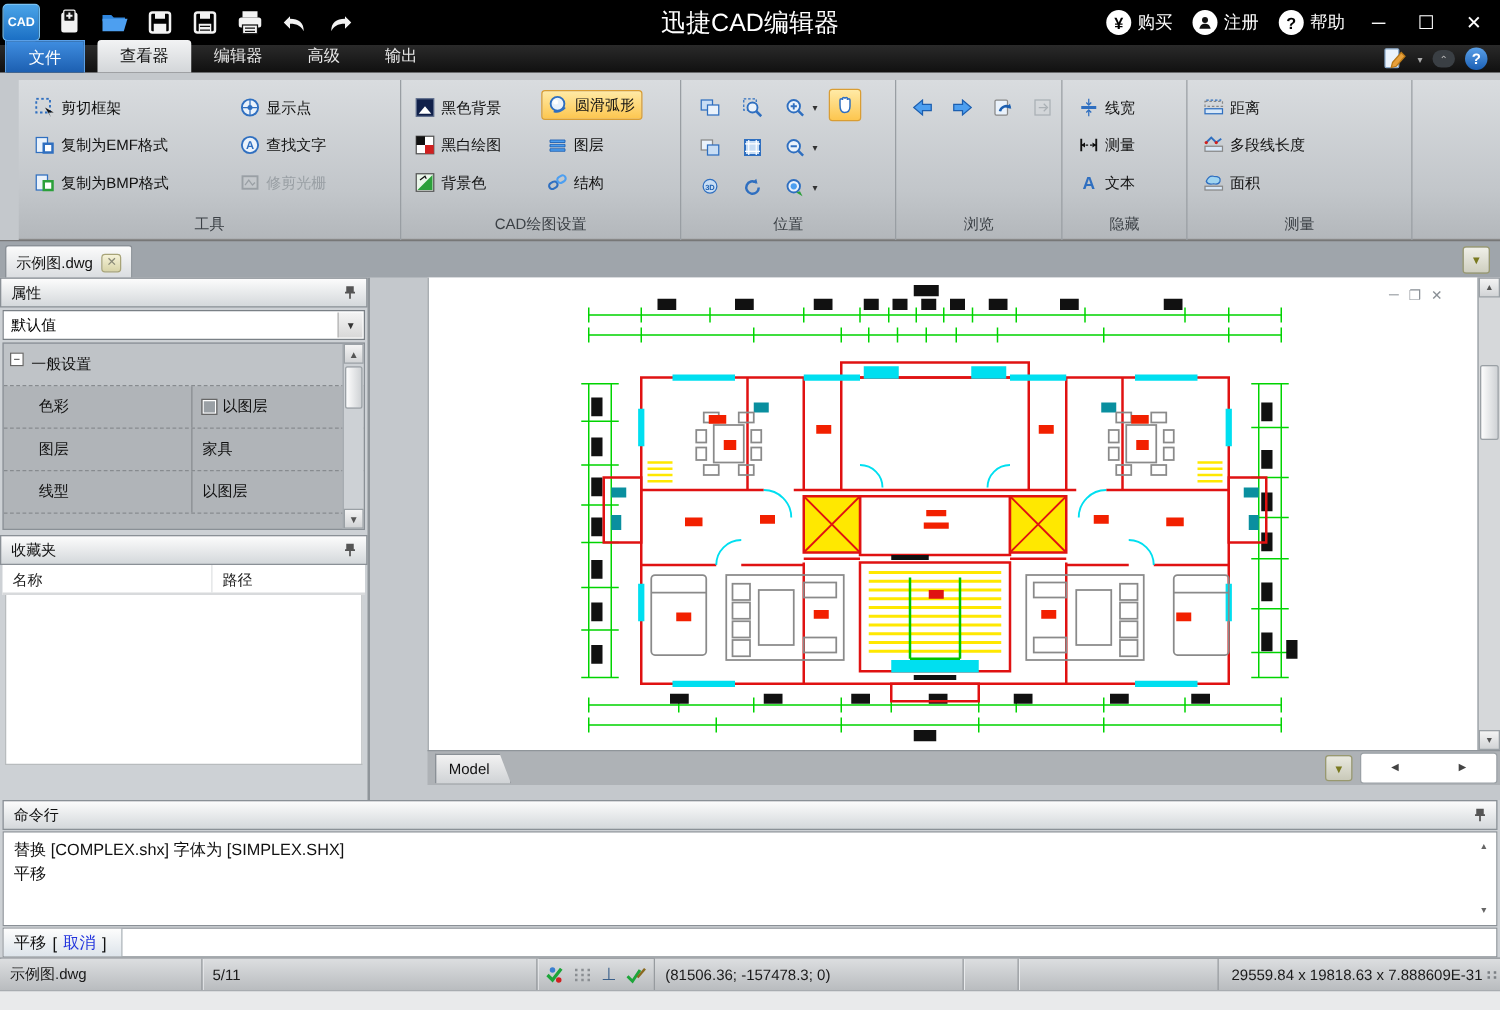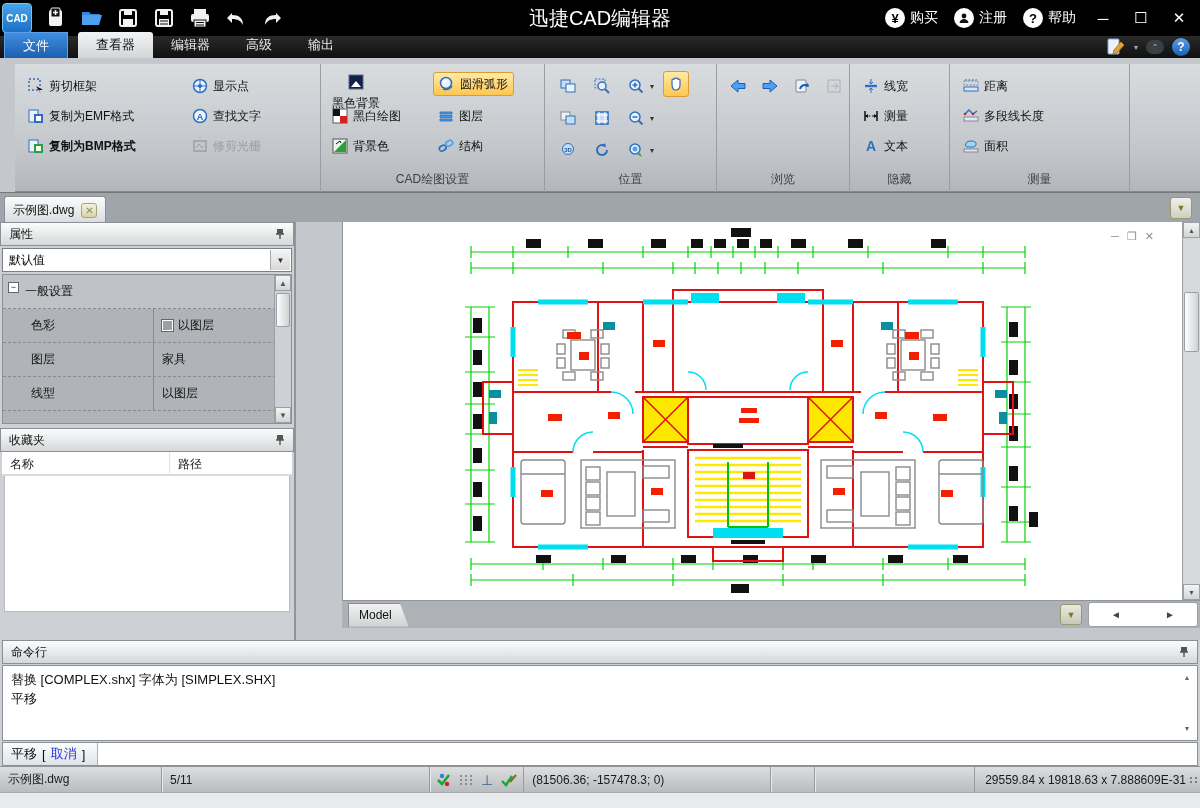--- a/index.html
+++ b/index.html
@@ -224,21 +224,21 @@
         <span>剪切框架</span>
       </div>
       <div class="rbtn" style="left:8px;top:40px;">
         <svg class="icon16" viewBox="0 0 16 16">
             <rect x="1" y="2" width="9" height="12" fill="#eaf2fb" stroke="#2f6fc0"></rect>
             <rect x="6" y="6" width="9" height="9" fill="#2f6fc0"></rect>
             <rect x="8" y="8" width="5" height="5" fill="#fff"></rect>
           </svg>
         <span>复制为EMF格式</span>
       </div>
-      <div class="rbtn" style="left:8px;top:70px;font-weight:bold;">
+      <div class="rbtn" style="left:8px;top:70px;">
         <svg class="icon16" viewBox="0 0 16 16">
             <rect x="1" y="2" width="9" height="12" fill="#eaf2fb" stroke="#2f6fc0"></rect>
             <rect x="6" y="6" width="9" height="9" fill="#2ba03a"></rect>
             <rect x="8" y="8" width="5" height="5" fill="#fff"></rect>
           </svg>
         <span>复制为BMP格式</span>
       </div>
       <div class="rbtn" style="left:172px;top:10px;">
         <svg class="icon16" viewBox="0 0 16 16">
             <circle cx="8" cy="8" r="6.5" fill="#eaf2fb" stroke="#2f6fc0" stroke-width="1.5"></circle>
@@ -254,24 +254,25 @@
           </svg>
         <span>查找文字</span>
       </div>
       <div class="rbtn disabled" style="left:172px;top:70px;">
         <svg class="icon16" viewBox="0 0 16 16">
             <rect x="2" y="3" width="12" height="10" fill="none" stroke="#9aa0a5" stroke-width="1.5"></rect>
             <path d="M4 10l3-4 3 4 2-2" stroke="#9aa0a5" fill="none"></path>
           </svg>
         <span>修剪光栅</span>
       </div>
+      <div class="gtitle">工具</div>
     </div>
 
     <div class="rgroup" style="left:306px;width:224px;">
-      <div class="rbtn" style="left:6px;top:10px;flex-direction:column;">
+      <div class="rbtn" style="left:6px;top:10px;">
         <svg class="icon16" viewBox="0 0 16 16">
             <rect x="1" y="1" width="14" height="14" fill="#10204a" stroke="#5a6a8a"></rect>
             <path d="M3 13 L8 7 L13 13Z" fill="#fff"></path>
           </svg>
         <span>黑色背景</span>
       </div>
       <div class="rbtn" style="left:6px;top:40px;">
         <svg class="icon16" viewBox="0 0 16 16">
             <rect x="1" y="1" width="14" height="14" fill="#fff" stroke="#555"></rect>
             <rect x="1" y="1" width="7" height="7" fill="#111"></rect>

